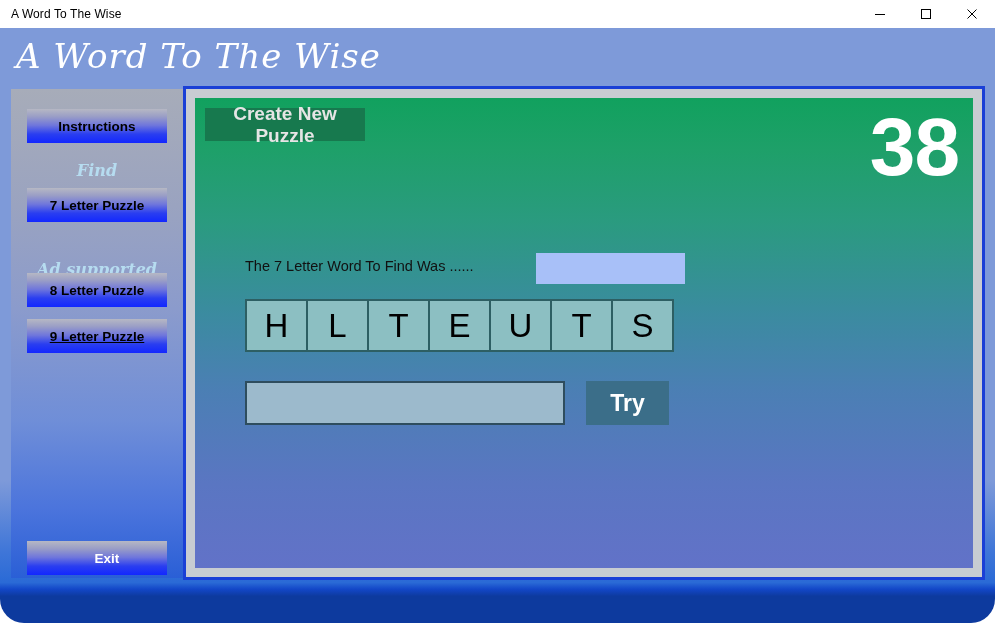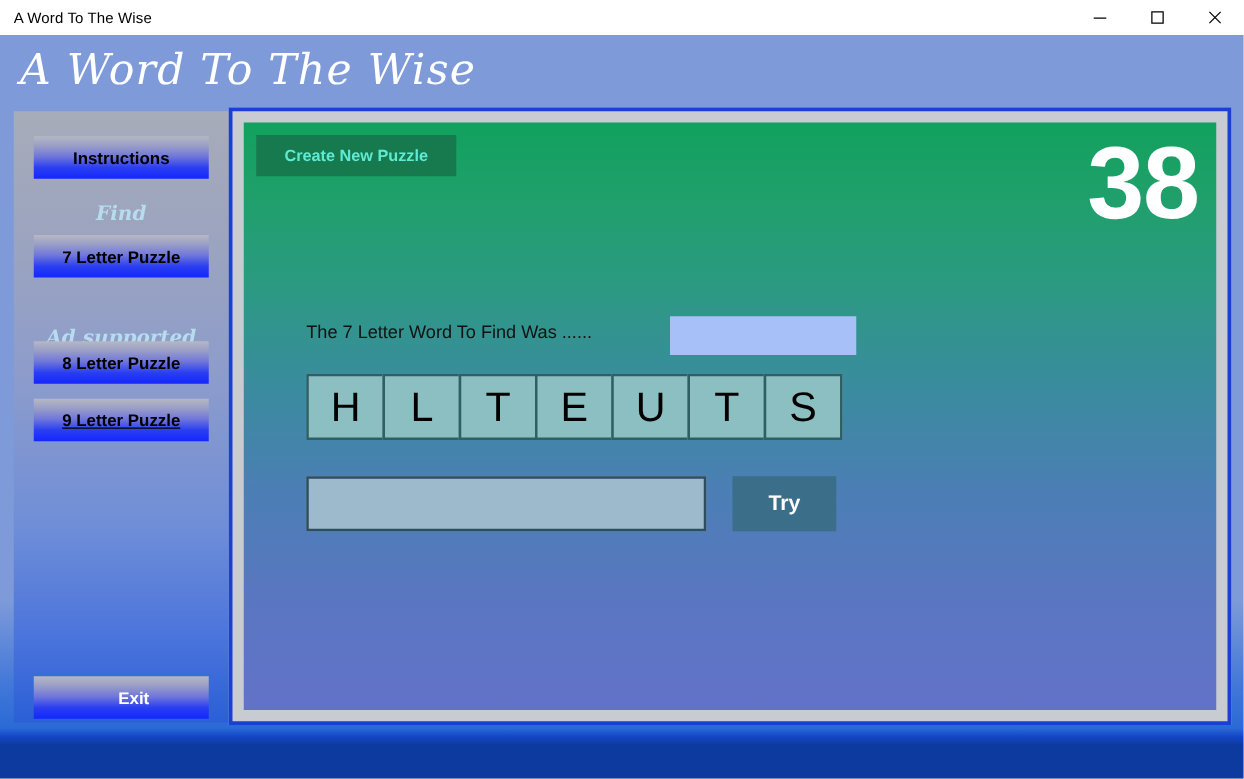--- a/index.html
+++ b/index.html
@@ -12,20 +12,21 @@
     height: 623px;
     overflow: hidden;
     font-family: "Liberation Sans", sans-serif;
   }
 
   #app {
     position: relative;
     width: 995px;
     height: 623px;
     overflow: hidden;
+    border-radius: 24px;
   }
 
   
   .titlebar {
     position: absolute;
     left: 0; top: 0;
     width: 995px; height: 28px;
     background: #ffffff;
     display: flex;
     align-items: center;
@@ -153,23 +154,23 @@
         #6272c8 100%);
     overflow: hidden;
   }
 
   .create-btn {
     position: absolute;
     left: 10px; top: 10px;
     width: 160px; height: 33px;
     background: #17794e;
     border: none;
-    color: #5eead4;
-    font-family: "Liberation Sans", sans-serif;
-    font-size: 13px;
+    color: #e5e5e5;
+    font-family: "Liberation Sans", sans-serif;
+    font-size: 19px;
     font-weight: bold;
     display: flex;
     align-items: center;
     justify-content: center;
     cursor: pointer;
   }
 
   .counter {
     position: absolute;
     right: 14px; top: 8px;
@@ -237,21 +238,21 @@
   }
 
   .try-btn {
     position: absolute;
     left: 391px; top: 283px;
     width: 83px; height: 44px;
     background: #3b6e89;
     border: none;
     color: #ffffff;
     font-family: "Liberation Sans", sans-serif;
-    font-size: 17px;
+    font-size: 23px;
     font-weight: bold;
     display: flex;
     align-items: center;
     justify-content: center;
     cursor: pointer;
   }
 </style>
 </head>
 <body>
 

